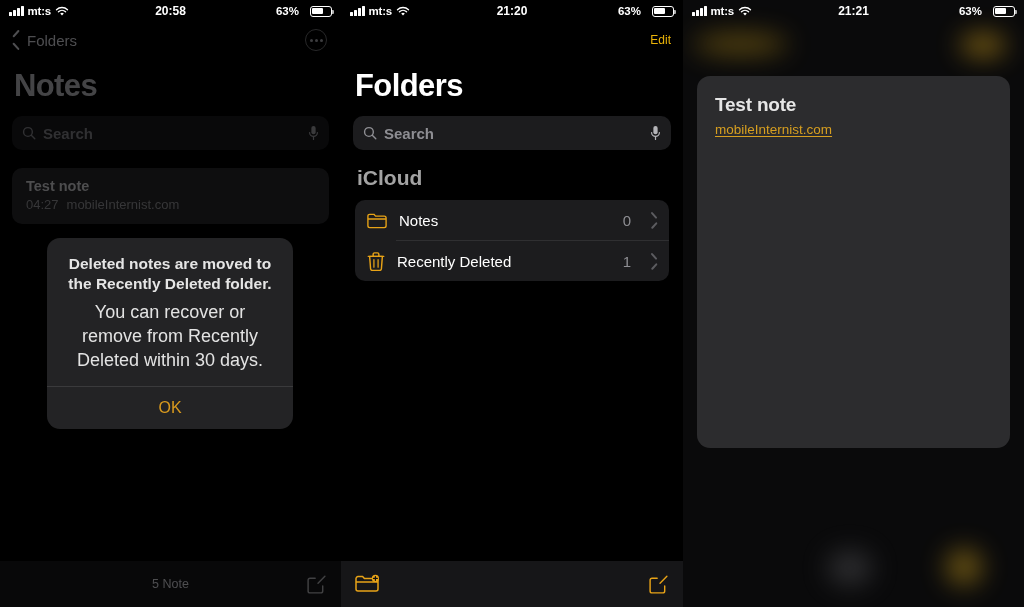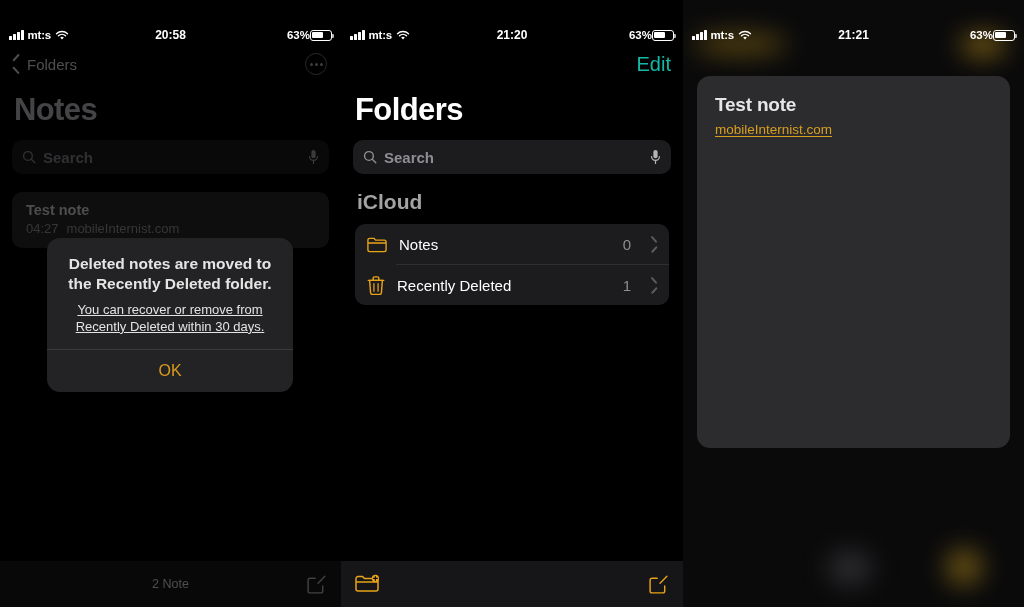--- a/index.html
+++ b/index.html
@@ -15,25 +15,24 @@
   .panel-1 { width: 341px; }
   .panel-2 { width: 342px; }
   .panel-3 { width: 341px; }
 
   
   .statusbar {
     position: relative; height: 22px; width: 100%;
     display: flex; align-items: center;
     color: #fff; font-size: 11.5px; font-weight: bold;
     z-index: 30;
-    margin-top: 24px;
   }
   .sb-left { display: flex; align-items: center; gap: 4px; padding-left: 9px; }
   .sb-center { position: absolute; left: 0; right: 0; text-align: center; font-size: 12px; font-weight: bold; }
-  .sb-right { margin-left: auto; display: flex; align-items: center; gap: 0; padding-right: 9px; }
+  .sb-right { margin-left: auto; display: flex; align-items: center; gap: 11px; padding-right: 9px; }
   .bars { display: flex; align-items: flex-end; gap: 1.5px; height: 10px; }
   .bars i { display: block; width: 2.5px; background: #fff; border-radius: .5px; }
   .bars i:nth-child(1) { height: 4px; }
   .bars i:nth-child(2) { height: 6px; }
   .bars i:nth-child(3) { height: 8px; }
   .bars i:nth-child(4) { height: 10px; }
   .carrier { font-size: 11.5px; font-weight: bold; letter-spacing: -.2px; }
   .batt {
     width: 22px; height: 11px; border: 1.3px solid #fff; border-radius: 3px;
     position: relative; padding: 1.3px;
@@ -56,21 +55,21 @@
   .chev-back::before { top: 4.3px; transform: rotate(-48deg); transform-origin: left center; }
   .chev-back::after  { top: 10.2px; transform: rotate(48deg); transform-origin: left center; }
 
   .more-btn {
     position: absolute; right: 14px; width: 22px; height: 22px; border-radius: 50%;
     border: 1.3px solid #4a4a4c; display: flex; align-items: center;
     justify-content: center; gap: 2px;
   }
   .more-btn i { width: 3px; height: 3px; border-radius: 50%; background: #6f6f73; display: block; }
 
-  .edit-btn { margin-left: auto; color: #14b8a6; font-size: 20px; }
+  .edit-btn { margin-left: auto; color: #eab308; font-size: 12px; }
 
   
   .large-title { font-size: 31px; font-weight: bold; letter-spacing: -.6px; padding: 10px 14px 10px; }
   .panel-1 .large-title { color: #7d7d80; }
   .panel-2 .large-title { color: #fff; }
 
   
   .search {
     margin: 2px 12px 0; height: 34px; border-radius: 10px;
     display: flex; align-items: center; padding: 0 10px; gap: 7px;
@@ -91,21 +90,21 @@
   .note-sub { font-size: 13px; color: #636366; display: flex; gap: 8px; }
 
   
   .alert {
     position: absolute; left: 47px; top: 238px; width: 246px;
     background: #232325; border-radius: 13px; overflow: hidden;
     text-align: center; z-index: 20;
   }
   .alert-body { padding: 16px 16px 14px; }
   .alert-title { font-size: 15.5px; font-weight: bold; color: #e5e5e5; line-height: 1.28; }
-  .alert-msg { font-size: 13px; color: #e3e3e3; line-height: 1.33; margin-top: 7px; text-decoration: underline; }
+  .alert-msg { font-size: 18px; color: #e3e3e3; line-height: 1.33; margin-top: 7px; }
   .alert-sep { height: 1px; background: #3a3a3c; }
   .alert-ok { padding: 12px 0; color: #d99a1e; font-size: 16px; }
 
   
   .section-hd { font-size: 21px; font-weight: bold; color: #a3a3a3; padding: 16px 16px 10px; }
 
   .list { margin: 0 14px; background: #1c1c1e; border-radius: 10px; overflow: hidden; }
   .list-row { height: 40px; display: flex; align-items: center; padding: 0 12px; gap: 12px; }
   .list-label { flex: 1; font-size: 15px; color: #fff; }
   .list-count { font-size: 15px; color: #8e8e93; margin-right: 7px; }
@@ -216,21 +215,21 @@
     <div class="alert">
       <div class="alert-body">
         <div class="alert-title">Deleted notes are moved to the Recently Deleted folder.</div>
         <div class="alert-msg">You can recover or remove from Recently Deleted within 30 days.</div>
       </div>
       <div class="alert-sep"></div>
       <div class="alert-ok">OK</div>
     </div>
 
     <div class="toolbar">
-      <div class="tb-count">2 Note</div>
+      <div class="tb-count">5 Note</div>
       <div class="tb-right">
         <svg class="ico" width="21" height="21" viewBox="0 0 22 22">
           <path d="M17.5 12.5v5.3a2 2 0 0 1-2 2H4.2a2 2 0 0 1-2-2V6.5a2 2 0 0 1 2-2h5.4" stroke="#77777a" stroke-width="1.5" fill="none" stroke-linecap="round"></path>
           <path d="M12.6 9.6 19.8 2.4" stroke="#77777a" stroke-width="1.5" stroke-linecap="round"></path>
         </svg>
       </div>
     </div>
   </div>
 
   <div class="panel panel-2">

